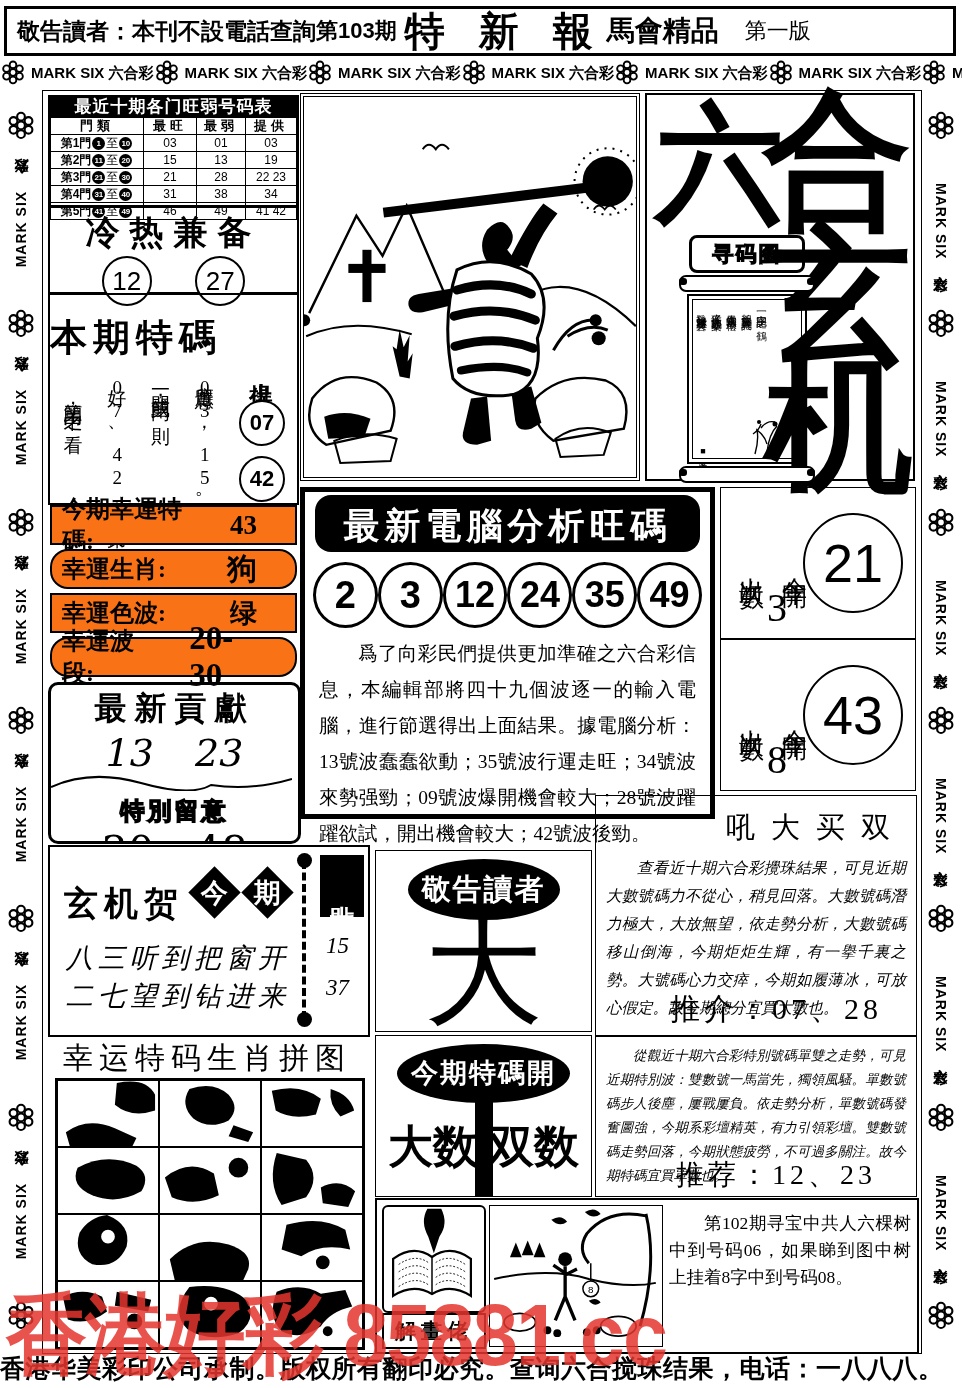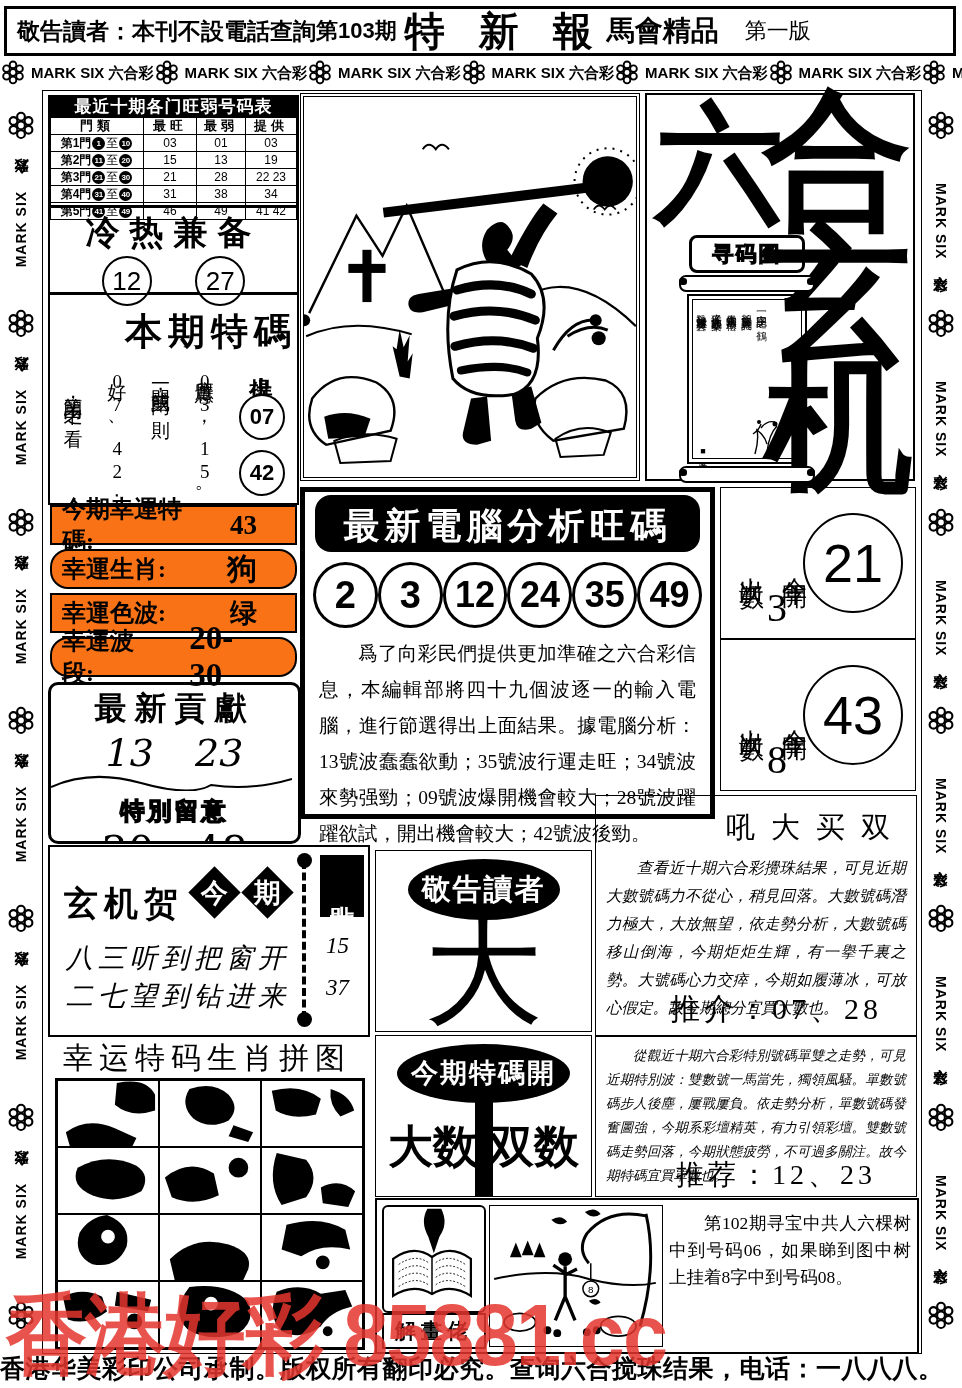--- a/index.html
+++ b/index.html
@@ -33,21 +33,21 @@
   #hot td,#hot th{border:1px solid #000;text-align:center;padding:0;height:16px;font-size:12px;line-height:14px;}
   #hot th{font-size:13px;letter-spacing:4px;}
   .mini{display:inline-flex;width:13px;height:13px;border-radius:50%;background:#000;color:#fff;font-size:8px;align-items:center;justify-content:center;vertical-align:middle;margin:0 1px;font-weight:bold;}
   .doorname{font-weight:bold;font-size:12px;}
   
   #cold{left:48px;top:206px;width:247px;height:84px;border:2px solid #000;}
   #cold .ttl{font-size:34px;font-weight:bold;letter-spacing:10px;text-align:center;font-family:"Liberation Serif",serif;margin-top:2px;}
   #cold .nums{display:flex;justify-content:space-around;padding:0 30px;}
   
   #spec{left:48px;top:293px;width:247px;height:208px;border:2px solid #000;}
-  #spec .ttl{font-size:37px;font-weight:bold;text-align:right;font-family:"Liberation Serif",serif;letter-spacing:6px;margin-top:12px;}
+  #spec .ttl{font-size:37px;font-weight:bold;text-align:left;font-family:"Liberation Serif",serif;letter-spacing:6px;margin-top:18px;}
   #spec .cols{display:flex;justify-content:space-between;padding:4px 12px 0 14px;height:150px;}
   #spec .vc{font-family:"Liberation Serif",serif;font-size:19px;line-height:1;}
   #spec .offer{display:flex;flex-direction:column;align-items:center;}
   #spec .offer .lbl{font-size:23px;font-weight:bold;}
   
   .lrow{left:50px;width:247px;height:40px;border:2px solid #000;display:flex;align-items:center;padding:0 10px;box-sizing:border-box;font-family:"Liberation Serif",serif;background:#f97316;gap:36px;}
   .lrow .lab{font-size:24px;font-weight:bold;}
   .lrow .val{margin-left:auto;margin-right:28px;font-size:27px;font-weight:bold;}
   .round{border-radius:18px;}
   

